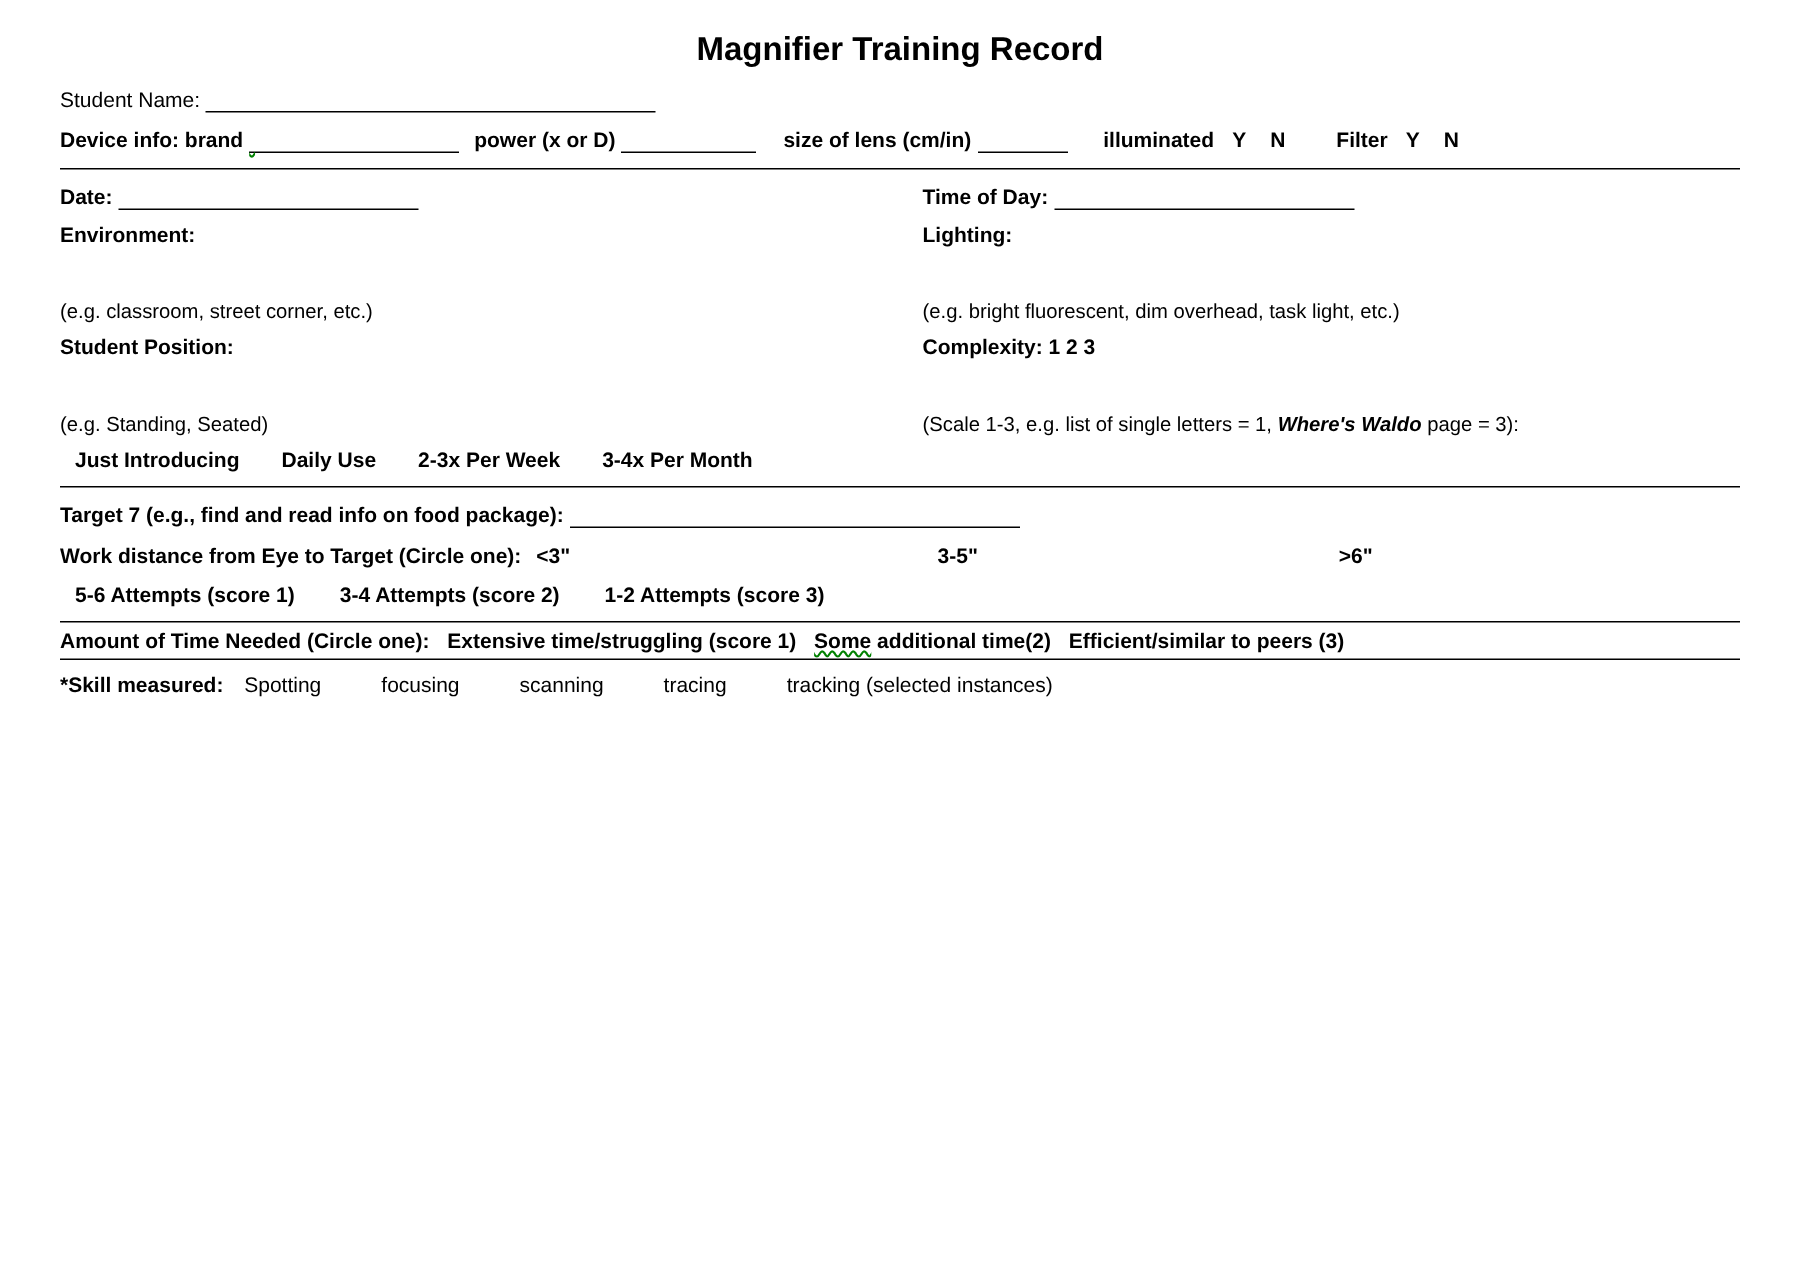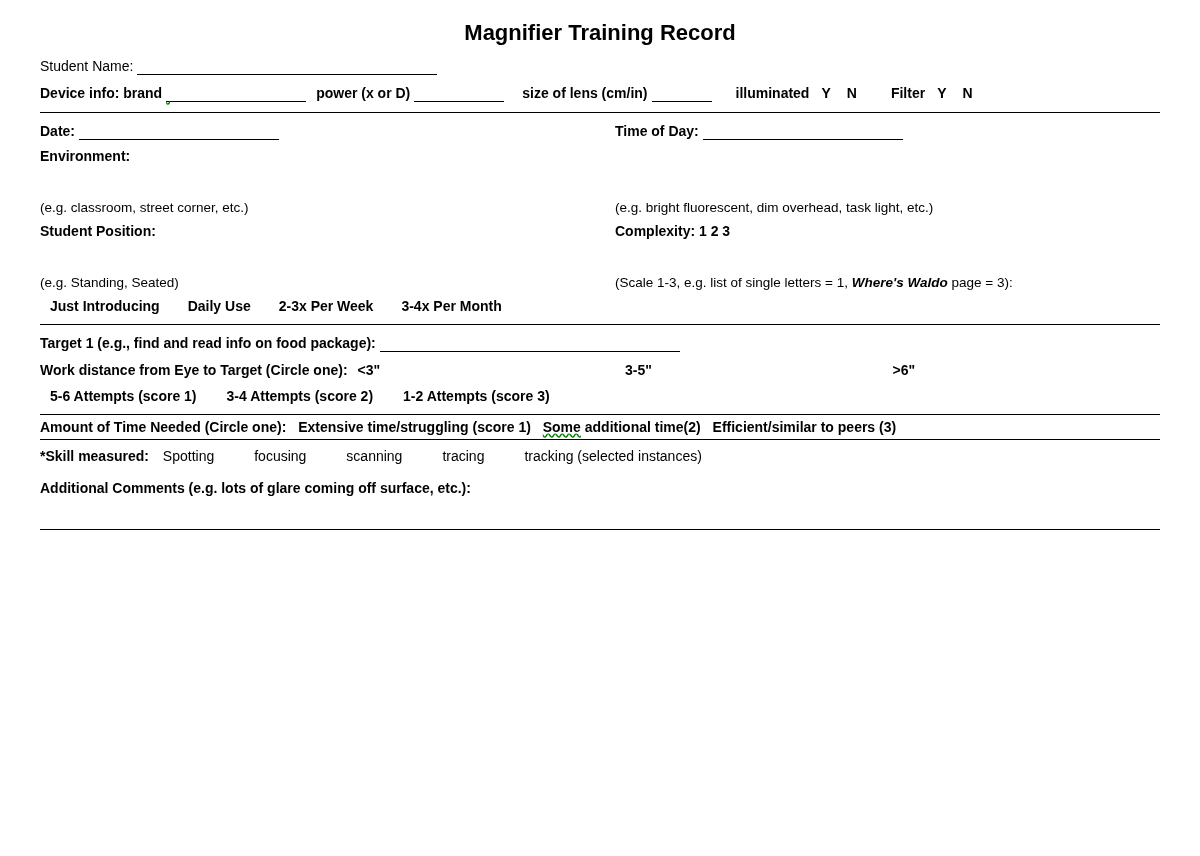--- a/index.html
+++ b/index.html
@@ -186,26 +186,27 @@
     <div class="col-left">
       <span class="label-bold">Date:</span>
       <span class="underline-field" style="min-width:200px;">&nbsp;</span>
     </div>
     <div class="col-right">
       <span class="label-bold">Time of Day:</span>
       <span class="underline-field" style="min-width:200px;">&nbsp;</span>
     </div>
   </div>
 
-  <div class="two-col" style="margin-bottom:8px;align-items:flex-end;">
+  <div class="two-col" style="margin-bottom:8px;">
     <div class="col-left">
       <div class="label-bold">Environment:</div>
       <div class="sub-label">(e.g. classroom, street corner, etc.)</div>
     </div>
     <div class="col-right">
+      <div class="label-bold">Lighting:</div>
       <div class="sub-label">(e.g. bright fluorescent, dim overhead, task light, etc.)</div>
     </div>
   </div>
 
   <div class="two-col" style="margin-bottom:8px;">
     <div class="col-left">
       <div class="label-bold">Student Position:</div>
       <div class="sub-label">(e.g. Standing, Seated)</div>
     </div>
     <div class="col-right">
@@ -225,21 +226,21 @@
     </div>
   </div>
 
 </div>
 
 <hr class="section-divider">
 
 <div class="target-section">
 
   <div class="row-item" style="margin-bottom:10px; margin-top:6px;">
-    <span class="label-bold">Target 1 (e.g., find and read info on food package):</span>
+    <span class="label-bold">Target 7 (e.g., find and read info on food package):</span>
     <span class="underline-field" style="min-width:300px;">&nbsp;</span>
   </div>
 
   <div class="row-item work-distance-row" style="margin-bottom:10px;">
     <span class="label-bold">Work distance from Eye to Target (Circle one):</span>
     <div class="distance-options">
       <span class="distance-opt">&lt;3"</span>
       <span class="distance-opt">3-5"</span>
       <span class="distance-opt">&gt;6"</span>
     </div>
@@ -264,18 +265,14 @@
     <span class="label-bold">*Skill measured:</span>
     <span class="skill-options">
       <span>Spotting</span>
       <span>focusing</span>
       <span>scanning</span>
       <span>tracing</span>
       <span>tracking (selected instances)</span>
     </span>
   </div>
 
-  <div class="additional-comments">
-    <span class="label-bold">Additional Comments (e.g. lots of glare coming off surface, etc.):</span>
-    <div style="border-bottom: 1px solid #000; min-height: 28px; margin-top: 6px;">&nbsp;</div>
-  </div>
 
 </div>
 
 </body></html>

